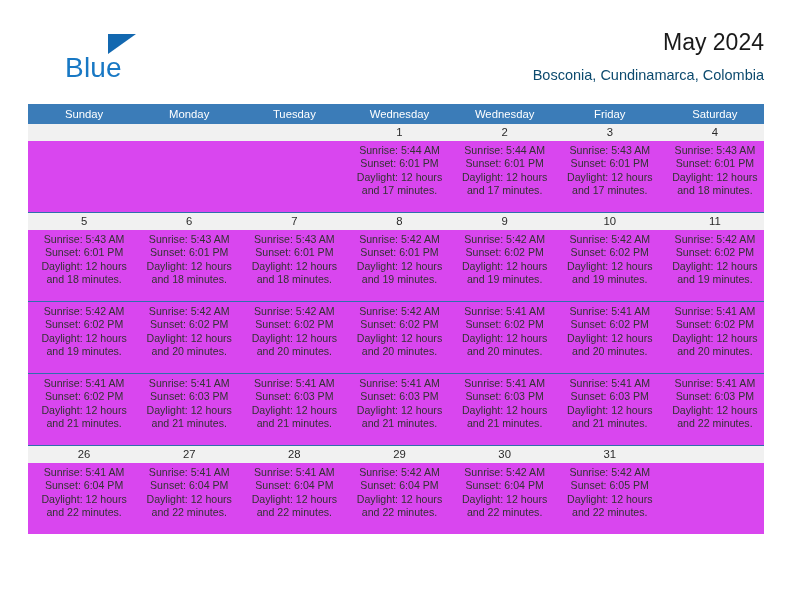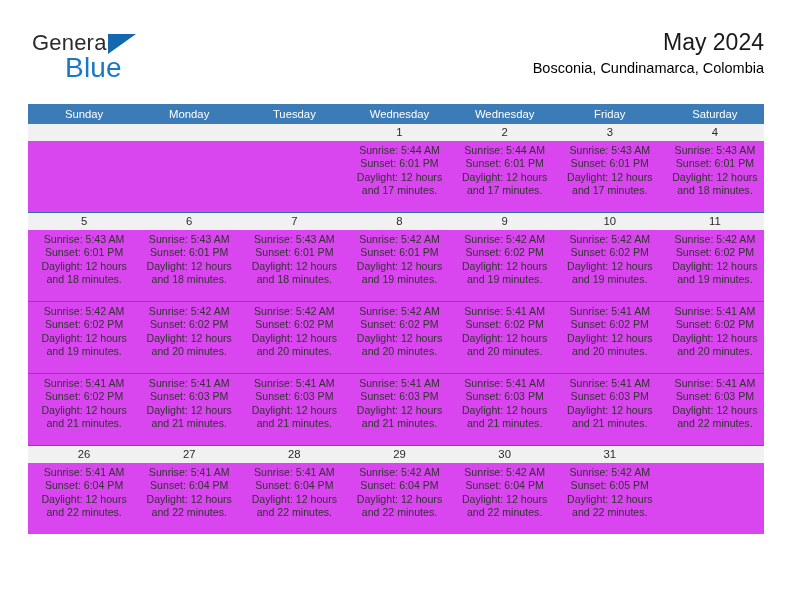--- a/index.html
+++ b/index.html
@@ -73,23 +73,24 @@
   .month-title {
     font-size: 23px;
     color: #1a1a1a;
     line-height: 32px;
     white-space: nowrap;
     font-weight: normal;
     margin: 0;
   }
   .location-title {
     font-size: 14.5px;
-    color: #000000;
+    color: #0c4a6e;
     line-height: 20px;
     white-space: nowrap;
+    margin-top: 7px;
   }
 
   
   .calendar {
     position: absolute;
     left: 28px;
     top: 104px;
     width: 736px;
     text-align: center;
   }
@@ -151,21 +152,20 @@
   }
 </style>
 </head>
 <body>
 
 <div class="page">
 
   <div class="header">
 
     <div class="brand">
-      <span class="brand-general">General</span>
       <span class="brand-tri"></span>
       <span class="brand-blue">Blue</span>
     </div>
 
     <div class="title-block">
       <div class="month-title">May 2024</div>
       <div class="location-title">Bosconia, Cundinamarca, Colombia</div>
     </div>
 
   </div>

